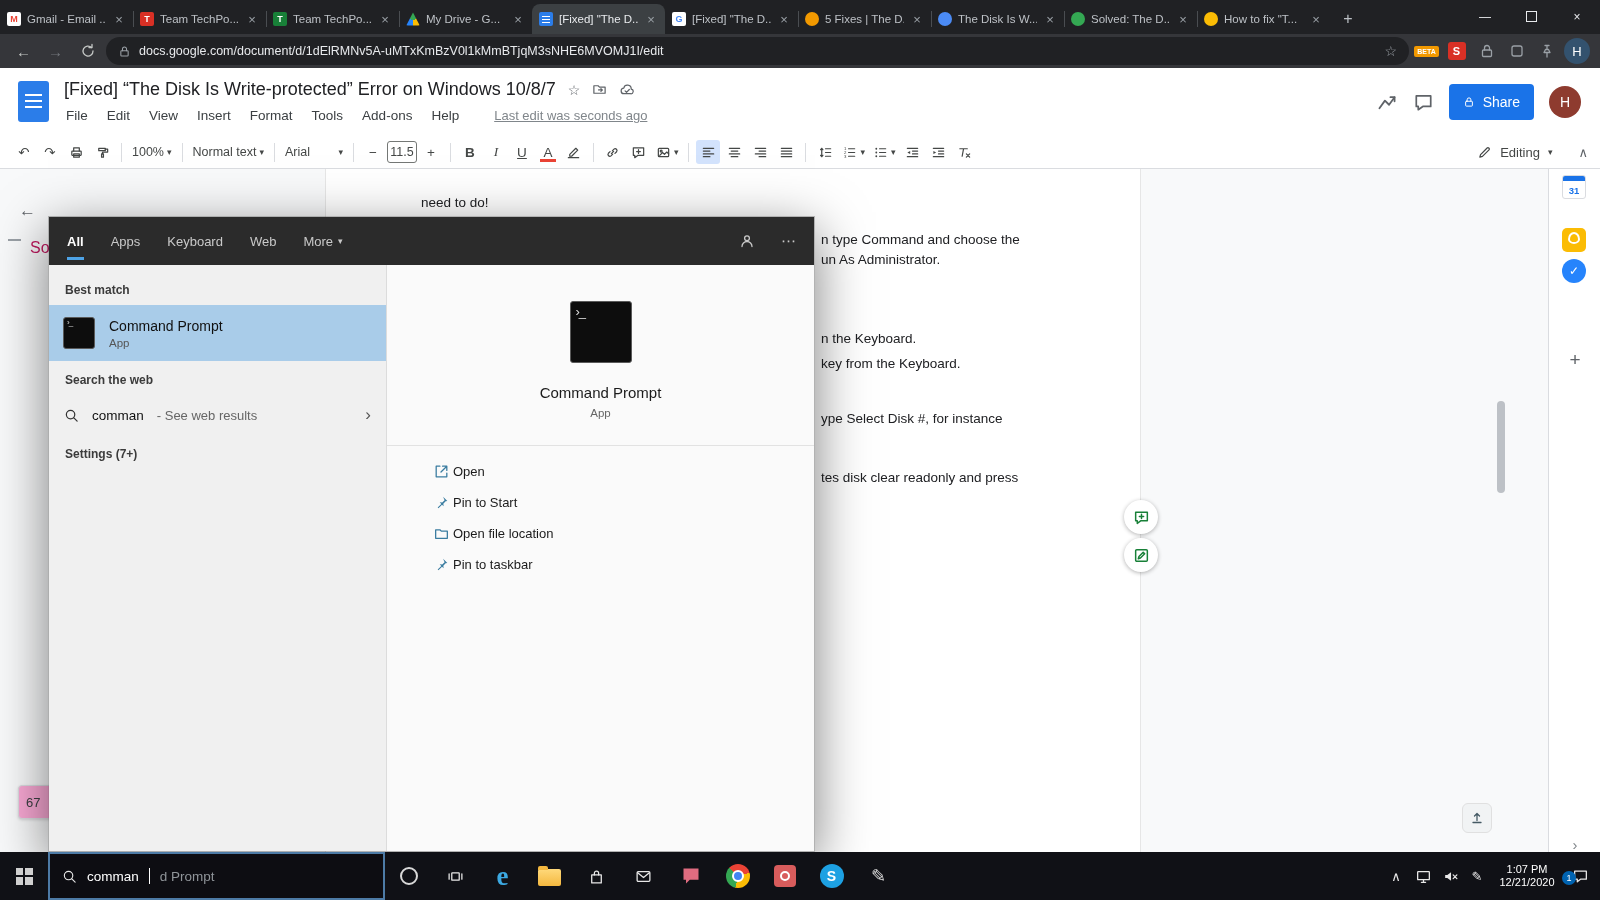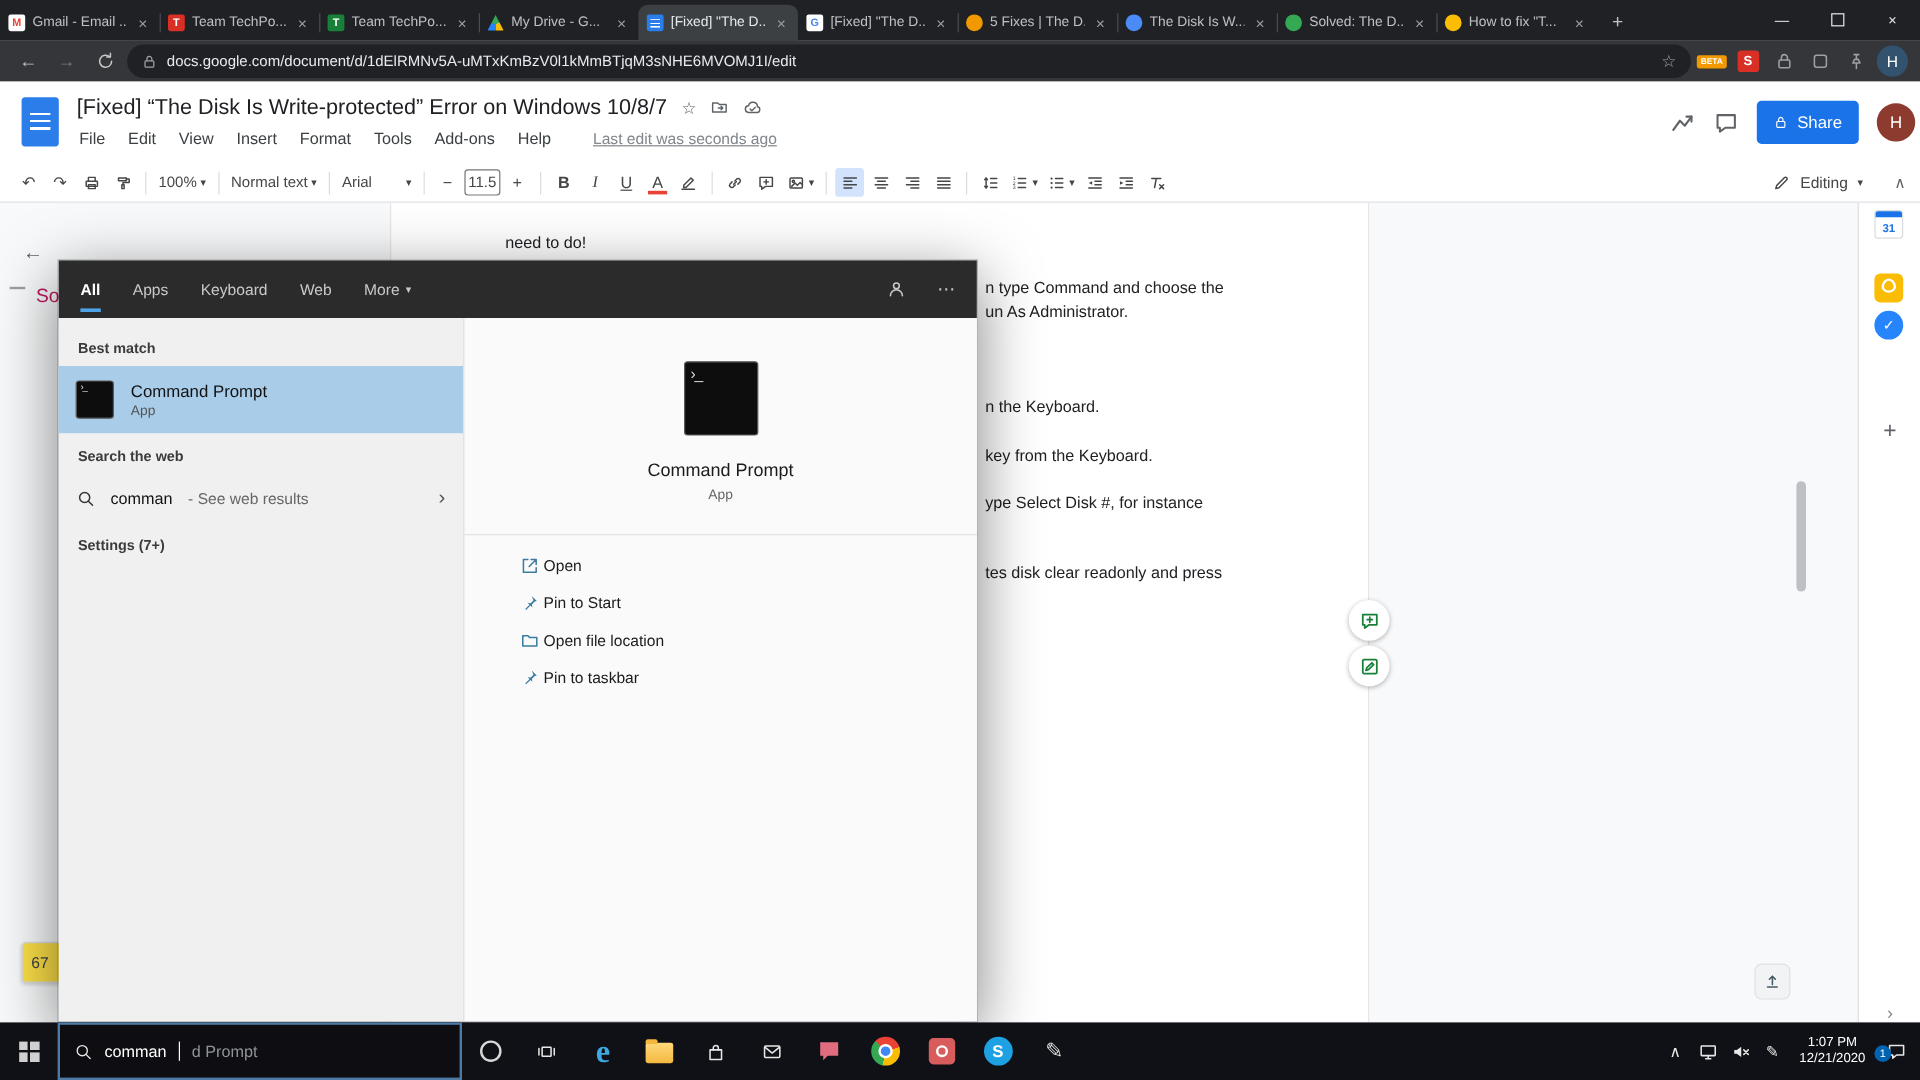--- a/index.html
+++ b/index.html
@@ -49,21 +49,21 @@
   
   .docshead{position:absolute;top:68px;left:0;right:0;height:68px;background:#fff}
   .docicon{position:absolute;left:18px;top:13px;width:31px;height:41px;background:#2b7de9;border-radius:3px}
   .docicon::after{content:"";position:absolute;left:7px;right:7px;top:13px;height:17px;background:repeating-linear-gradient(#fff 0 2px,transparent 2px 6px)}
   .titlerow{position:absolute;left:64px;top:11px;display:flex;align-items:center;gap:12px}
   .dtitle{font-size:18px;color:#202124;white-space:nowrap}
   .ticon{color:#5f6368;font-size:14px}
   .menurow{position:absolute;left:66px;top:40px;display:flex;align-items:center;gap:19px;font-size:13.5px;color:#3c4043}
   .menurow span{cursor:default}
   .lastedit{color:#80868b;text-decoration:underline;font-size:13px;margin-left:16px}
-  .headright{position:absolute;right:0;top:0;height:100%;display:flex;align-items:center;gap:15px;padding-right:4px}
+  .headright{position:absolute;right:0;top:0;height:100%;display:flex;align-items:center;gap:15px;padding-right:19px}
   .sharebtn{height:36px;background:#1a73e8;border:none;border-radius:4px;color:#fff;font-size:14px;display:flex;align-items:center;gap:8px;padding:0 14px;font-family:inherit}
 
   
   .toolbar{position:absolute;top:136px;left:0;right:0;height:33px;background:#fff;border-bottom:1px solid #dadce0;display:flex;align-items:center;padding-left:12px;gap:2px;color:#444746}
   .tb{height:24px;min-width:24px;padding:0 3px;display:flex;align-items:center;justify-content:center;border-radius:3px;font-size:13.5px;gap:3px}
   .tb.sel{background:#d3e3fd}
   .tbtext{font-size:12.5px;color:#444746}
   .sep{width:1px;height:19px;background:#dadce0;margin:0 5px;flex:0 0 1px}
   .caret{font-size:9px;color:#444746}
   .sizebox{width:30px;height:22px;border:1px solid #747775;border-radius:3px;font-size:12.5px;display:flex;align-items:center;justify-content:center}
@@ -73,25 +73,25 @@
   .tbright{position:absolute;right:12px;top:0;height:100%;display:flex;align-items:center;gap:18px}
   .editingbtn{display:flex;align-items:center;gap:8px;font-size:13px;color:#444746;padding:3px 8px;border-radius:4px}
   .colltb{color:#5f6368;font-size:13px}
 
   
   .docarea{position:absolute;top:169px;left:0;right:0;bottom:48px;background:#f8f9fa;overflow:hidden}
   .page{position:absolute;left:325px;top:0;bottom:0;width:816px;background:#fff;border-left:1px solid #e6e6e6;border-right:1px solid #e6e6e6}
   .bodyline{position:absolute;left:421px;width:630px;font-size:13.5px;color:#202124;line-height:20px}
   .l1{top:4px}.l2{top:24px}
   .frag{position:absolute;left:821px;font-size:13.5px;color:#202124;white-space:nowrap}
-  .fg0{top:63px}.fg1{top:83px}.fg2{top:162px}.fg3{top:203px}.fg4{top:242px}.fg5{top:301px}
+  .fg0{top:63px}.fg1{top:83px}.fg2{top:162px}.fg3{top:187px}.fg4{top:242px}.fg5{top:301px}
   .backarrow{position:absolute;left:19px;top:32px;font-size:17px;color:#5f6368}
   .outline{position:absolute;left:8px;top:70px;display:flex;align-items:flex-start;gap:9px;font-size:16px;color:#be185d}
   .outline .dash{width:13px;height:2px;background:#9aa0a6}
-  .countpill{position:absolute;left:18px;top:616px;width:36px;height:34px;background:#fde047;border:1px solid #dadce0;border-radius:4px;box-shadow:0 1px 3px rgba(0,0,0,.15);display:flex;align-items:center;padding-left:7px;font-size:13px;color:#3c4043;overflow:hidden}
+  .countpill{position:absolute;left:18px;top:616px;width:36px;height:34px;background:#f9a8d4;border:1px solid #dadce0;border-radius:4px;box-shadow:0 1px 3px rgba(0,0,0,.15);display:flex;align-items:center;padding-left:7px;font-size:13px;color:#3c4043;overflow:hidden}
   .fab{position:absolute;left:1124px;width:34px;height:34px;border-radius:50%;background:#fff;box-shadow:0 1px 4px rgba(0,0,0,.3);display:flex;align-items:center;justify-content:center}
   .fab1{top:331px}.fab2{top:369px}
   .dscroll{position:absolute;right:95px;width:8px;top:232px;height:92px;background:#bdc1c6;border-radius:4px}
   .explorebtn{position:absolute;right:108px;top:634px;width:30px;height:30px;background:#f1f3f4;border:1px solid #e0e0e0;border-radius:6px;display:flex;align-items:center;justify-content:center}
   .sidepanel{position:absolute;right:0;top:0;bottom:0;width:52px;background:#fff;border-left:1px solid #dadce0}
   .sp-ico{position:absolute;left:13px;width:26px;height:26px;display:flex;align-items:center;justify-content:center}
   .cal{top:6px;width:24px;height:24px;background:#fff;border:1px solid #dadce0;border-radius:3px;position:relative;align-items:flex-end;font-size:9.5px;font-weight:bold;color:#1a73e8;padding-bottom:2px}
   .cal::before{content:"";position:absolute;top:0;left:0;right:0;height:5px;background:#1a73e8;border-radius:2px 2px 0 0}
   .keep{top:35px;width:24px;height:24px;background:#fbbc04;border-radius:5px;position:relative}
   .keep::after{content:"";position:absolute;left:6px;top:4px;width:8px;height:8px;border:2px solid #fff;border-radius:50% 50% 50% 50%/60% 60% 40% 40%}

